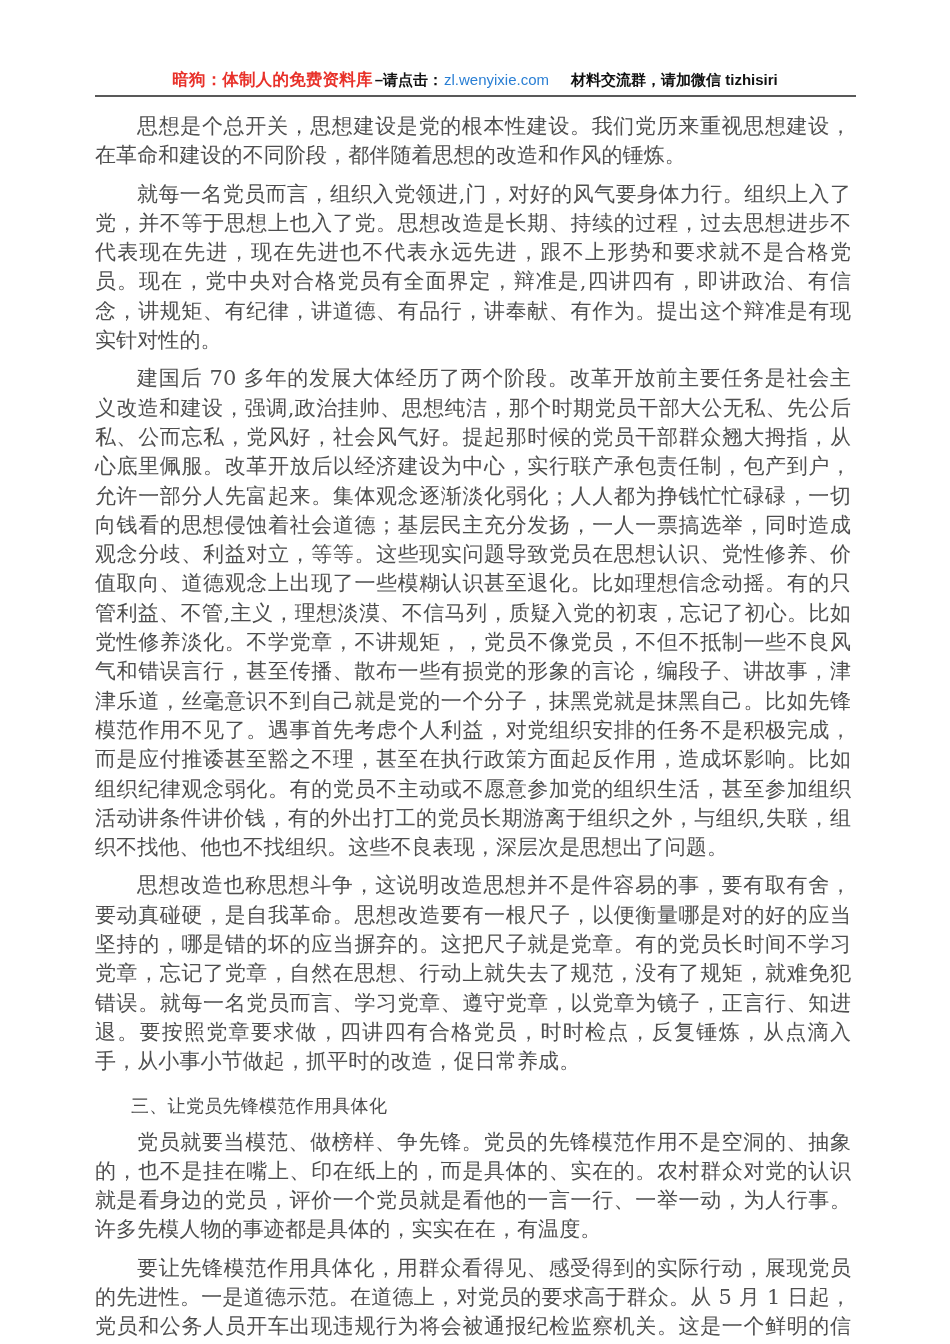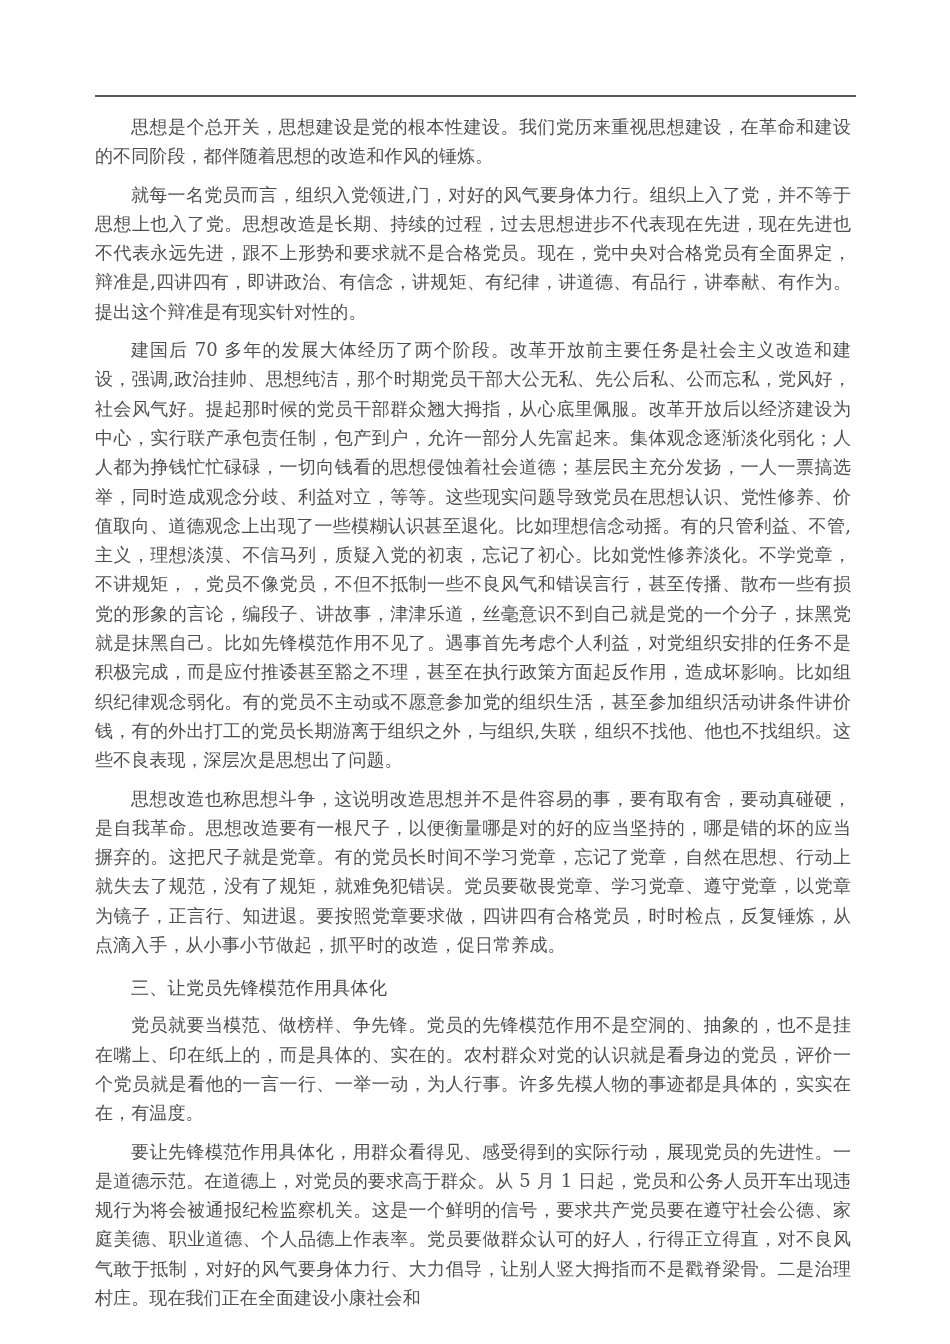--- a/index.html
+++ b/index.html
@@ -81,21 +81,21 @@
   .content {
     position: absolute;
     left: 95px;
     top: 112px;
     width: 761px;
   }
 
   .para {
     margin: 0 5px 9px 0;
     font-family: "DejaVu Serif", "Liberation Serif", serif;
-    font-size: 18px;
+    font-size: 21px;
     line-height: 29.3px;
     color: #4f4f4f;
     text-align: justify;
     text-justify: inter-ideograph;
     text-indent: 2em;
     letter-spacing: 0.1px;
     word-break: break-all;
   }
 
   .heading {
@@ -107,29 +107,34 @@
     color: #4a4a4a;
     text-indent: 2em;
     letter-spacing: 0.3px;
   }
 </style>
 </head>
 <body>
 
 <div class="page">
 
+  <div class="page-header">
+    <span class="hdr-line">
+      <span class="hdr-brand">暗狗：体制人的免费资料库</span><span class="hdr-click">–请点击：</span><span class="hdr-link">zl.wenyixie.com</span><span class="hdr-wechat">材料交流群，请加微信 tizhisiri</span>
+    </span>
+  </div>
 
   <div class="header-rule"></div>
 
   <div class="content">
 
     <p class="para">思想是个总开关，思想建设是党的根本性建设。我们党历来重视思想建设，在革命和建设的不同阶段，都伴随着思想的改造和作风的锤炼。</p>
     <p class="para">就每一名党员而言，组织入党领进,门，对好的风气要身体力行。组织上入了党，并不等于思想上也入了党。思想改造是长期、持续的过程，过去思想进步不代表现在先进，现在先进也不代表永远先进，跟不上形势和要求就不是合格党员。现在，党中央对合格党员有全面界定，辩准是,四讲四有，即讲政治、有信念，讲规矩、有纪律，讲道德、有品行，讲奉献、有作为。提出这个辩准是有现实针对性的。</p>
     <p class="para">建国后 70 多年的发展大体经历了两个阶段。改革开放前主要任务是社会主义改造和建设，强调,政治挂帅、思想纯洁，那个时期党员干部大公无私、先公后私、公而忘私，党风好，社会风气好。提起那时候的党员干部群众翘大拇指，从心底里佩服。改革开放后以经济建设为中心，实行联产承包责任制，包产到户，允许一部分人先富起来。集体观念逐渐淡化弱化；人人都为挣钱忙忙碌碌，一切向钱看的思想侵蚀着社会道德；基层民主充分发扬，一人一票搞选举，同时造成观念分歧、利益对立，等等。这些现实问题导致党员在思想认识、党性修养、价值取向、道德观念上出现了一些模糊认识甚至退化。比如理想信念动摇。有的只管利益、不管,主义，理想淡漠、不信马列，质疑入党的初衷，忘记了初心。比如党性修养淡化。不学党章，不讲规矩，，党员不像党员，不但不抵制一些不良风气和错误言行，甚至传播、散布一些有损党的形象的言论，编段子、讲故事，津津乐道，丝毫意识不到自己就是党的一个分子，抹黑党就是抹黑自己。比如先锋模范作用不见了。遇事首先考虑个人利益，对党组织安排的任务不是积极完成，而是应付推诿甚至豁之不理，甚至在执行政策方面起反作用，造成坏影响。比如组织纪律观念弱化。有的党员不主动或不愿意参加党的组织生活，甚至参加组织活动讲条件讲价钱，有的外出打工的党员长期游离于组织之外，与组织,失联，组织不找他、他也不找组织。这些不良表现，深层次是思想出了问题。</p>
-    <p class="para">思想改造也称思想斗争，这说明改造思想并不是件容易的事，要有取有舍，要动真碰硬，是自我革命。思想改造要有一根尺子，以便衡量哪是对的好的应当坚持的，哪是错的坏的应当摒弃的。这把尺子就是党章。有的党员长时间不学习党章，忘记了党章，自然在思想、行动上就失去了规范，没有了规矩，就难免犯错误。党员要敬畏党章、学习党章、遵守党章，以党章为镜子，正言行、知进退。要按照党章要求做，四讲四有合格党员，时时检点，反复锤炼，从点滴入手，从小事小节做起，抓平时的改造，促日常养成。</p>
+    <p class="para">思想改造也称思想斗争，这说明改造思想并不是件容易的事，要有取有舍，要动真碰硬，是自我革命。思想改造要有一根尺子，以便衡量哪是对的好的应当坚持的，哪是错的坏的应当摒弃的。这把尺子就是党章。有的党员长时间不学习党章，忘记了党章，自然在思想、行动上就失去了规范，没有了规矩，就难免犯错误。就每一名党员而言、学习党章、遵守党章，以党章为镜子，正言行、知进退。要按照党章要求做，四讲四有合格党员，时时检点，反复锤炼，从点滴入手，从小事小节做起，抓平时的改造，促日常养成。</p>
 
     <p class="heading">三、让党员先锋模范作用具体化</p>
 
     <p class="para">党员就要当模范、做榜样、争先锋。党员的先锋模范作用不是空洞的、抽象的，也不是挂在嘴上、印在纸上的，而是具体的、实在的。农村群众对党的认识就是看身边的党员，评价一个党员就是看他的一言一行、一举一动，为人行事。许多先模人物的事迹都是具体的，实实在在，有温度。</p>
     <p class="para">要让先锋模范作用具体化，用群众看得见、感受得到的实际行动，展现党员的先进性。一是道德示范。在道德上，对党员的要求高于群众。从 5 月 1 日起，党员和公务人员开车出现违规行为将会被通报纪检监察机关。这是一个鲜明的信号，要求共产党员要在遵守社会公德、家庭美德、职业道德、个人品德上作表率。党员要做群众认可的好人，行得正立得直，对不良风气敢于抵制，对好的风气要身体力行、大力倡导，让别人竖大拇指而不是戳脊梁骨。二是治理村庄。现在我们正在全面建设小康社会和</p>
 
   </div>
 
 </div>
 

